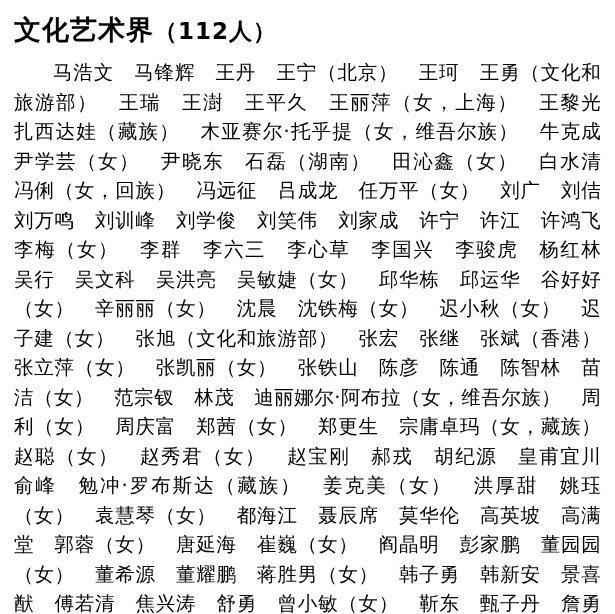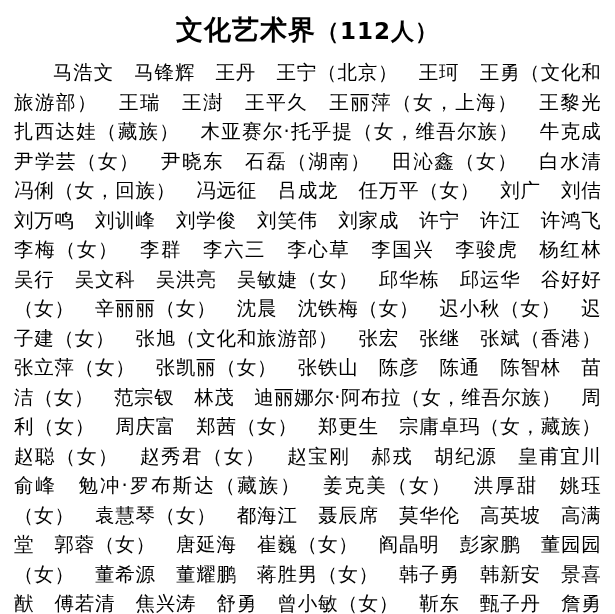--- a/index.html
+++ b/index.html
@@ -15,21 +15,20 @@
     color: #000000;
   }
   .page {
     width: 615px;
     height: 614px;
     position: relative;
     box-sizing: border-box;
     padding: 8px 14px 0 14px;
   }
   .title-line {
-    text-align: center;
     font-weight: bold;
     font-size: 26px;
     letter-spacing: 1px;
     margin: 4px 0 10px 0;
     white-space: nowrap;
   }
   .title-main {
     font-size: 27px;
     font-weight: bold;
   }

